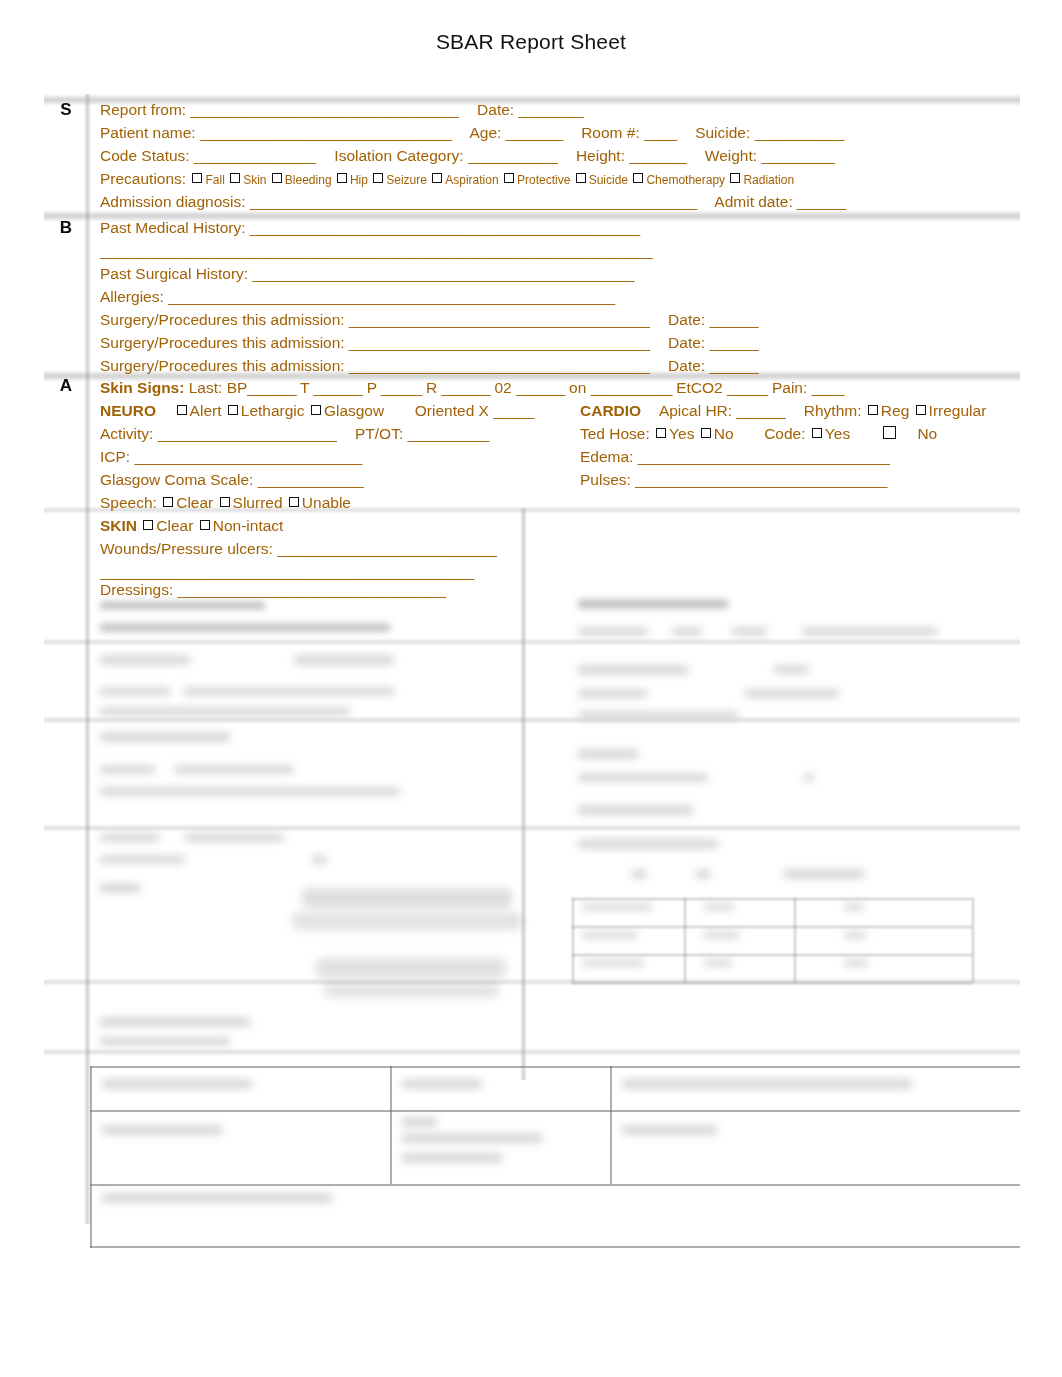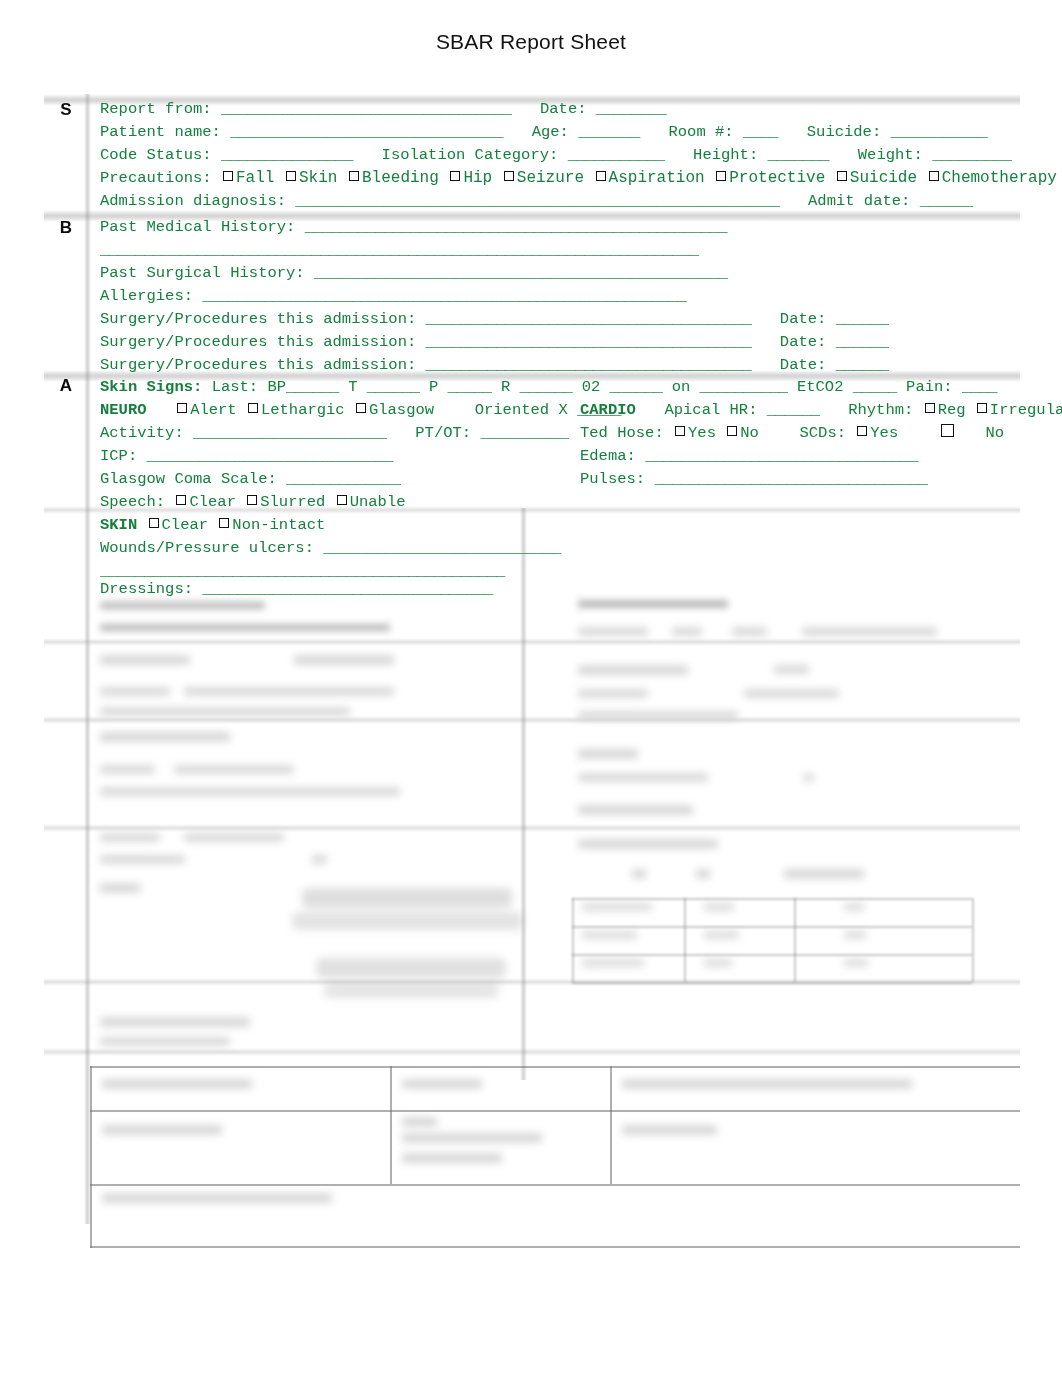--- a/index.html
+++ b/index.html
@@ -95,27 +95,26 @@
     left: 56px;
     top: 0;
     width: 920px;
   }
   .frow {
     position: absolute;
     left: 0;
     font-size: 15.5px;
     line-height: 19px;
     white-space: nowrap;
-    color: #15803d;
-    font-family: Liberation Mono, monospace;
+    color: #a16207;
   }
   .frow.col-r { left: 480px; }
   b.lbl { font-weight: bold; }
   .u { letter-spacing: -0.5px; }
-  .sm { font-size: 16px; }
+  .sm { font-size: 12px; }
   .chk {
     display: inline-block;
     width: 8px;
     height: 8px;
     border: 1px solid #111;
     margin: 0 3px 0 2px;
     vertical-align: 1px;
   }
   .chk.big {
     width: 11px;
@@ -360,21 +359,21 @@
       <span class="u">______</span>
       <span class="gap-s"></span>
       <span>Rhythm:</span>
       <span id="rhythm-opts"><span class="chk"></span><span>Reg </span><span class="chk"></span><span>Irregular</span></span>
     </div>
 
     <div class="frow col-r" style="top:336px">
       <span>Ted Hose:</span>
       <span id="ted-hose-opts"><span class="chk"></span><span>Yes </span><span class="chk"></span><span>No</span></span>
       <span class="gap-m"></span>
-      <span>SCDs:</span>
+      <span>Code:</span>
       <span class="chk"></span><span>Yes</span>
       <span class="gap-m"></span>
       <span class="chk big"></span>
       <span class="gap-s"></span>
       <span>No</span>
     </div>
 
     <div class="frow col-r" style="top:359px">
       <span>Edema:</span>
       <span class="u">_______________________________</span>

